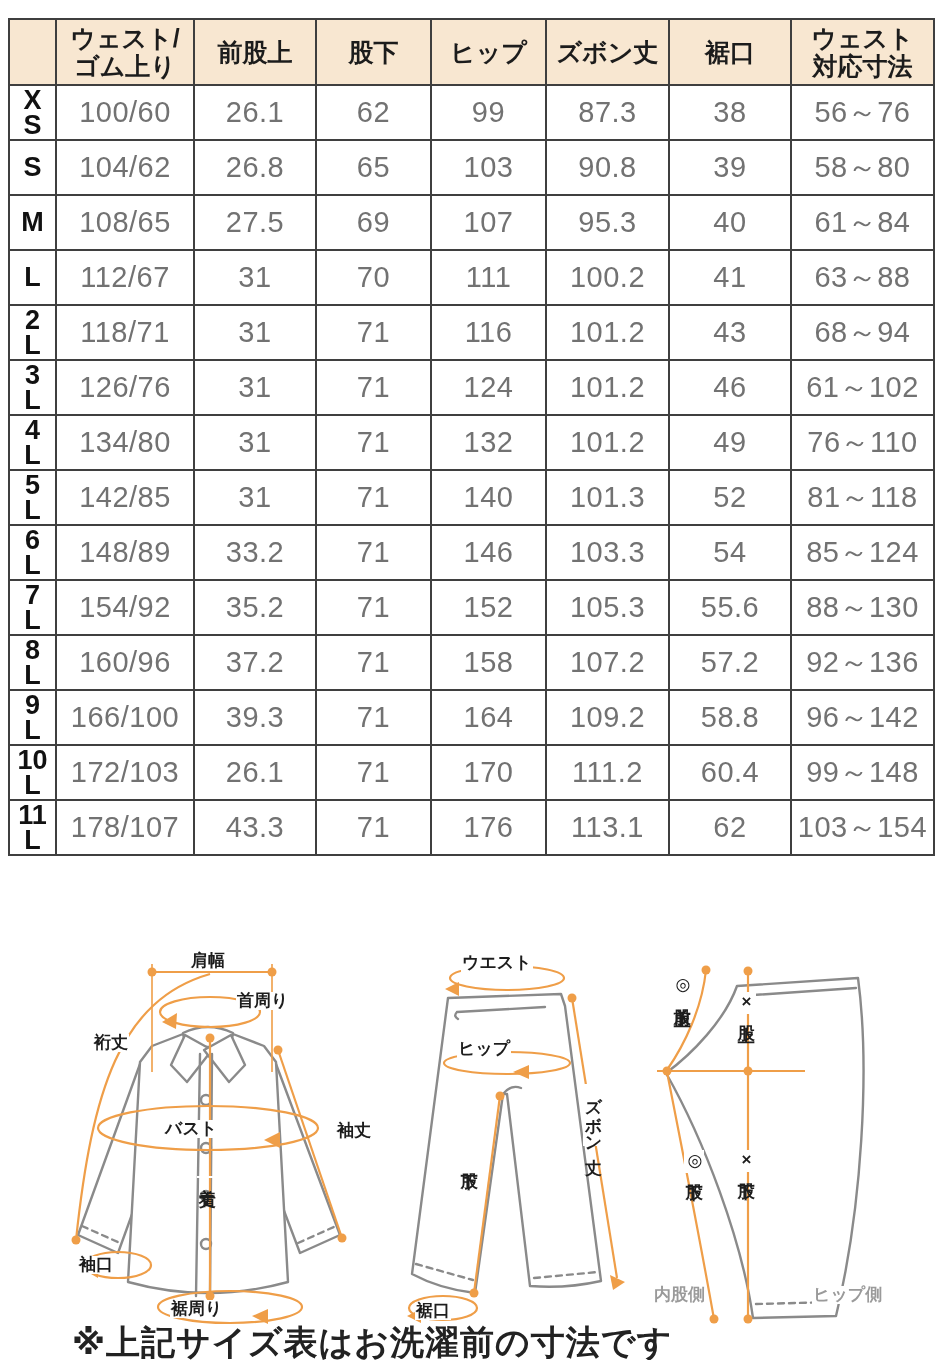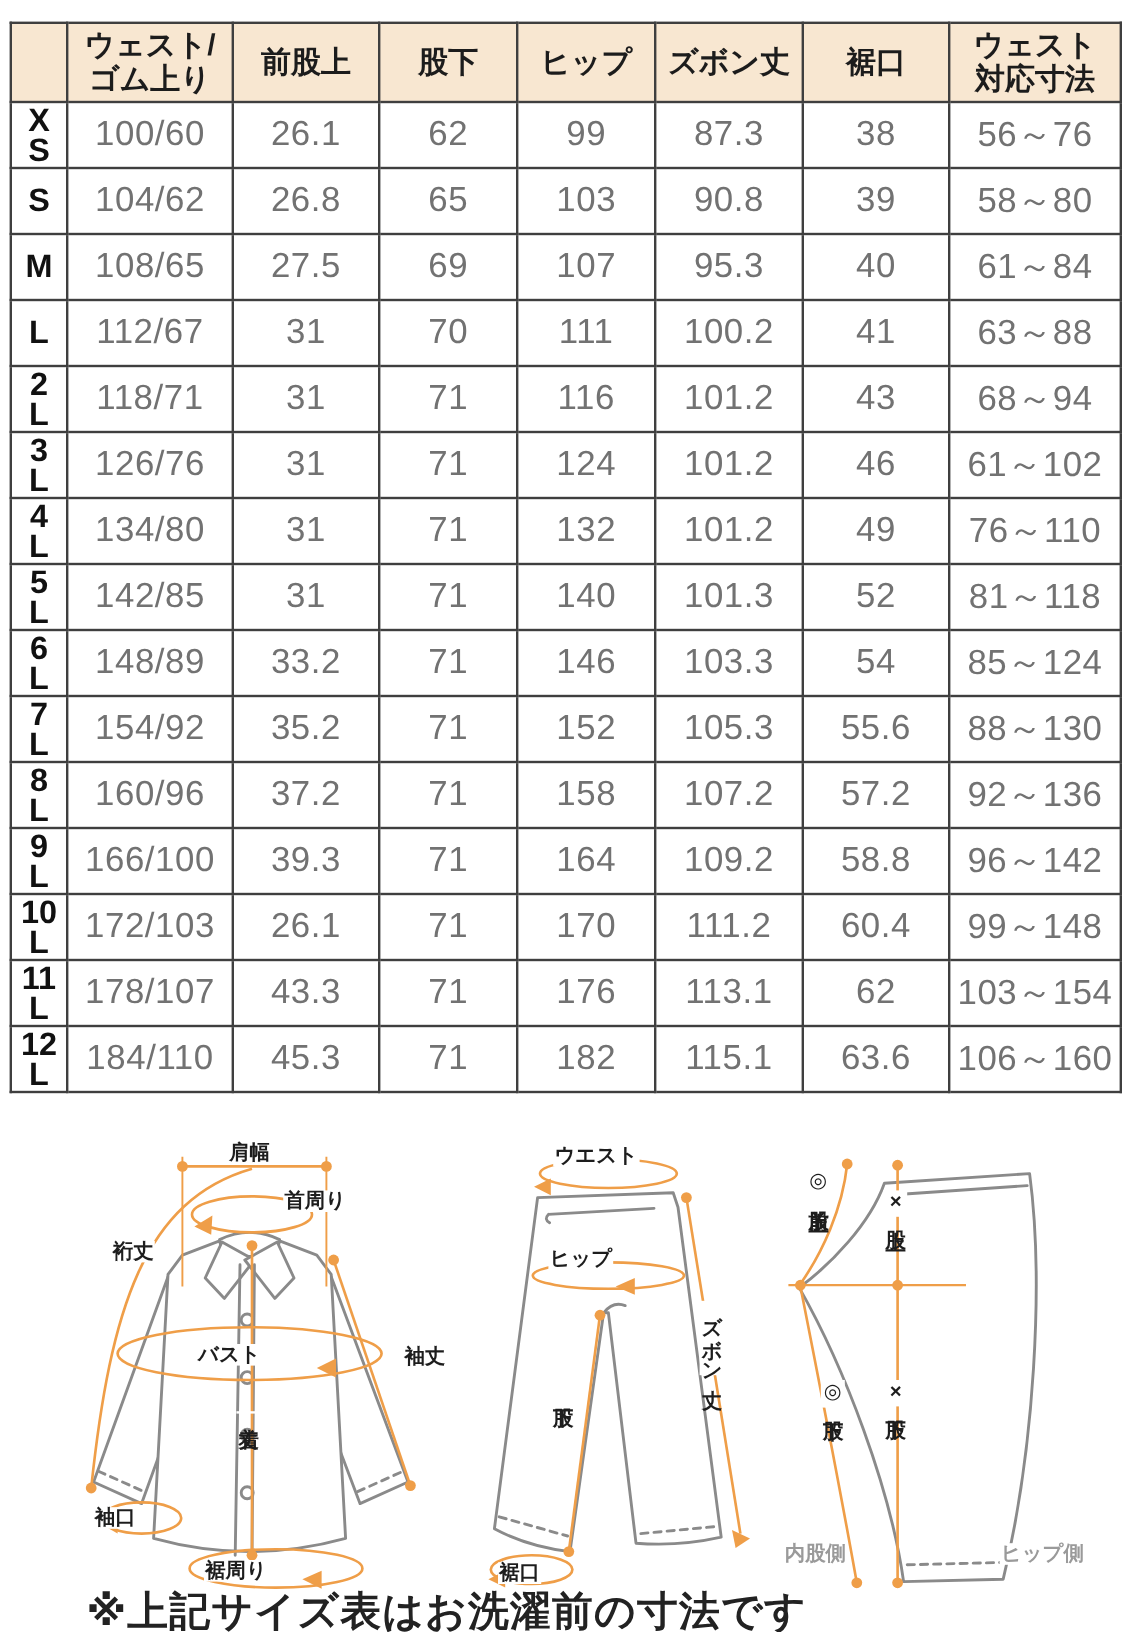--- a/index.html
+++ b/index.html
@@ -211,31 +211,20 @@
           <th class="size-cell">11
 L</th>
           <td>178/107</td>
           <td>43.3</td>
           <td>71</td>
           <td>176</td>
           <td>113.1</td>
           <td>62</td>
           <td>103～154</td>
         </tr>
-        <tr>
-          <th class="size-cell">12
-L</th>
-          <td>184/110</td>
-          <td>45.3</td>
-          <td>71</td>
-          <td>182</td>
-          <td>115.1</td>
-          <td>63.6</td>
-          <td>106～160</td>
-        </tr>
       </tbody>
   </table>
 
   <div class="diagram" style="left:40px; top:950px; width:350px; height:390px;">
     <svg width="350" height="390" viewBox="0 0 350 390">
 
       <g stroke="#8a8a8a" stroke-width="2.4" fill="none" stroke-linejoin="round" stroke-linecap="round">
         <path d="M100,114 L38,285 L78,303 L124,176" fill="#fff"></path>
         <path d="M236,114 L300,285 L260,303 L212,176" fill="#fff"></path>
         <path d="M42,276 L80,293" stroke-dasharray="6,5"></path>
@@ -340,18 +329,18 @@
           <circle cx="108" cy="123" r="4.5"></circle>
         <circle cx="74" cy="371" r="4.5"></circle>
           <circle cx="108" cy="371" r="4.5"></circle>
       </g>
     </svg>
     <div class="dlabel vlabel" style="left:32px; top:26px;">◎前股上</div>
     <div class="dlabel vlabel" style="left:96px; top:44px;">×股上</div>
     <div class="dlabel vlabel" style="left:44px; top:202px;">◎股下</div>
     <div class="dlabel vlabel" style="left:96px; top:202px;">×股下</div>
     <div class="dlabel glabel" style="left:13px; top:338px;">内股側</div>
-    <div class="dlabel glabel" style="left:172px; top:338px;margin-left:21px;">ヒップ側</div>
+    <div class="dlabel glabel" style="left:172px; top:338px;">ヒップ側</div>
   </div>
 
   <div class="footnote">※上記サイズ表はお洗濯前の寸法です</div>
 
 </div>
 
 </body></html>

